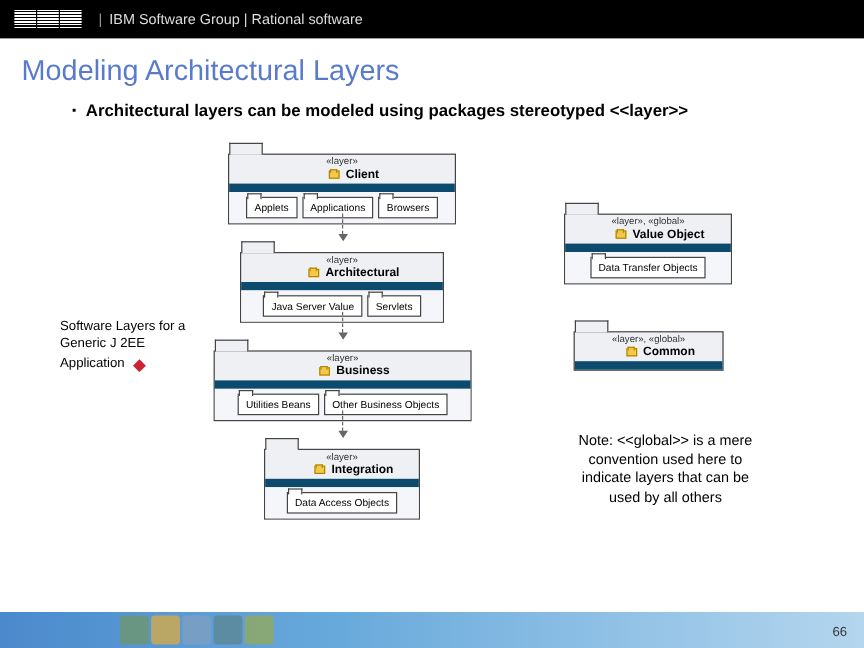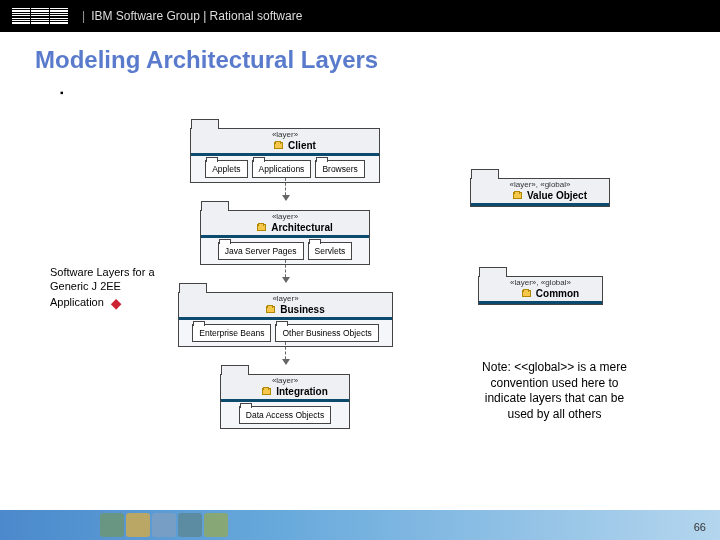--- a/index.html
+++ b/index.html
@@ -4,30 +4,30 @@
 <style>
   * { box-sizing: border-box; margin: 0; padding: 0; }
   body { width: 720px; height: 540px; font-family: Arial, sans-serif; background: #fff; position: relative; overflow: hidden; }
   
   .header { background: #000; color: #fff; height: 32px; display: flex; align-items: center; padding: 0 12px; font-size: 12px; }
   .ibm-logo { display: flex; gap: 1px; margin-right: 8px; }
   .ibm-logo span { display: inline-block; width: 18px; background: repeating-linear-gradient(#fff 0, #fff 1.2px, #000 1.2px, #000 2.4px); height: 16px; }
   .header-sep { margin: 0 6px; color: #999; }
   .header-text { color: #ddd; }
   
-  .slide-title { color: #5a7bcc; font-size: 24px; font-weight: bold; padding: 14px 35px 10px; }
+  .slide-title { color: #5a7bcc; font-size: 24px; font-weight: normal; padding: 14px 18px 10px; }
   
   .bullet { padding: 0 60px; font-size: 14px; font-weight: bold; display: flex; }
   .bullet-marker { color: #000; margin-right: 8px; font-size: 10px; line-height: 18px; }
   
   .diagram-area { position: relative; margin: 8px 40px 0 60px; height: 330px; }
   
   .pkg { position: absolute; background: #eef0f4; border: 1px solid #444; }
   .pkg-tab { position: absolute; top: -10px; left: 0; width: 28px; height: 10px; background: #eef0f4; border: 1px solid #444; border-bottom: none; }
-  .pkg-header { font-size: 9px; text-align: center; line-height: 1.1; padding: 2px 4px; border-bottom: 3px solid #0c4a6e; display: flex; flex-direction: column; align-items: center; }
+  .pkg-header { font-size: 9px; text-align: center; line-height: 1.1; padding: 2px 4px; border-bottom: 7px solid #0c4a6e; display: flex; flex-direction: column; align-items: center; }
   .pkg-header .folder-icon { display: inline-block; width: 9px; height: 7px; background: #f5c84c; border: 0.5px solid #b08800; margin-right: 3px; vertical-align: middle; position: relative; }
   .pkg-header .folder-icon::before { content:""; position:absolute; top:-2px; left:0; width:4px; height:2px; background:#f5c84c; border:0.5px solid #b08800; border-bottom:none; }
   .pkg-stereo { color: #333; font-size: 8px; }
   .pkg-name { font-weight: bold; font-size: 10px; display: flex; align-items: center; justify-content: center; gap: 2px; margin-left: 20px; }
   .pkg-body { padding: 4px; display: flex; gap: 4px; justify-content: center; flex-wrap: wrap; background: #f5f6f9; }
   .inner-box { background: #fff; border: 1px solid #444; font-size: 8.5px; padding: 3px 6px; white-space: nowrap; position: relative; }
   .inner-box::before { content:""; position:absolute; top:-4px; left:0; width:10px; height:4px; background:#fff; border:1px solid #444; border-bottom:none; }
   
   .arrow { position: absolute; width: 1px; border-left: 1px dashed #666; }
   .arrow::after { content: ""; position: absolute; bottom: -1px; left: -4px; width: 0; height: 0; border-left: 4px solid transparent; border-right: 4px solid transparent; border-top: 6px solid #666; }
@@ -52,20 +52,21 @@
       <span></span>
     </div>
   <span class="header-sep">|</span>
   <span class="header-text">IBM Software Group | Rational software</span>
 </div>
 
 <div class="slide-title">Modeling Architectural Layers</div>
 
 <div class="bullet">
   <span class="bullet-marker">▪</span>
+  <span>Architectural layers can be modeled using packages stereotyped &lt;&lt;layer&gt;&gt;</span>
 </div>
 
 <div class="diagram-area">
 
   <div class="pkg" style="left:130px; top:18px; width:190px;">
     <div class="pkg-tab"></div>
     <div class="pkg-header">
       <div class="pkg-stereo">«layer»</div>
       <div class="pkg-name">
           <span class="folder-icon"></span>
@@ -83,37 +84,37 @@
   <div class="pkg" style="left:140px; top:100px; width:170px;">
     <div class="pkg-tab"></div>
     <div class="pkg-header">
       <div class="pkg-stereo">«layer»</div>
       <div class="pkg-name">
           <span class="folder-icon"></span>
           <span>Architectural</span>
         </div>
     </div>
     <div class="pkg-body">
-      <div class="inner-box">Java Server Pages</div>
+      <div class="inner-box">Java Server Value</div>
       <div class="inner-box">Servlets</div>
     </div>
   </div>
   <div class="arrow" style="left:225px; top:150px; height:22px;"></div>
 
   <div class="pkg" style="left:118px; top:182px; width:215px;">
     <div class="pkg-tab"></div>
     <div class="pkg-header">
       <div class="pkg-stereo">«layer»</div>
       <div class="pkg-name">
           <span class="folder-icon"></span>
           <span>Business</span>
         </div>
     </div>
     <div class="pkg-body">
-      <div class="inner-box">Enterprise Beans</div>
+      <div class="inner-box">Utilities Beans</div>
       <div class="inner-box">Other Business Objects</div>
     </div>
   </div>
   <div class="arrow" style="left:225px; top:232px; height:22px;"></div>
 
   <div class="pkg" style="left:160px; top:264px; width:130px;">
     <div class="pkg-tab"></div>
     <div class="pkg-header">
       <div class="pkg-stereo">«layer»</div>
       <div class="pkg-name">
@@ -127,20 +128,23 @@
   </div>
 
   <div class="pkg" style="left:410px; top:68px; width:140px;">
     <div class="pkg-tab"></div>
     <div class="pkg-header">
       <div class="pkg-stereo">«layer», «global»</div>
       <div class="pkg-name">
           <span class="folder-icon"></span>
           <span>Value Object</span>
         </div>
+    </div>
+    <div class="pkg-body">
+      <div class="inner-box">Data Transfer Objects</div>
     </div>
   </div>
 
   <div class="pkg" style="left:418px; top:166px; width:125px;">
     <div class="pkg-tab"></div>
     <div class="pkg-header">
       <div class="pkg-stereo">«layer», «global»</div>
       <div class="pkg-name">
           <span class="folder-icon"></span>
           <span>Common</span>

